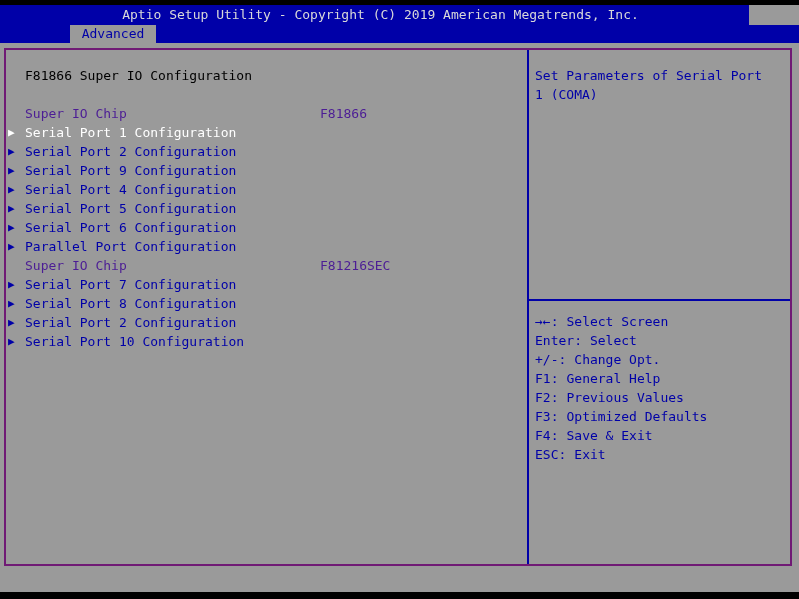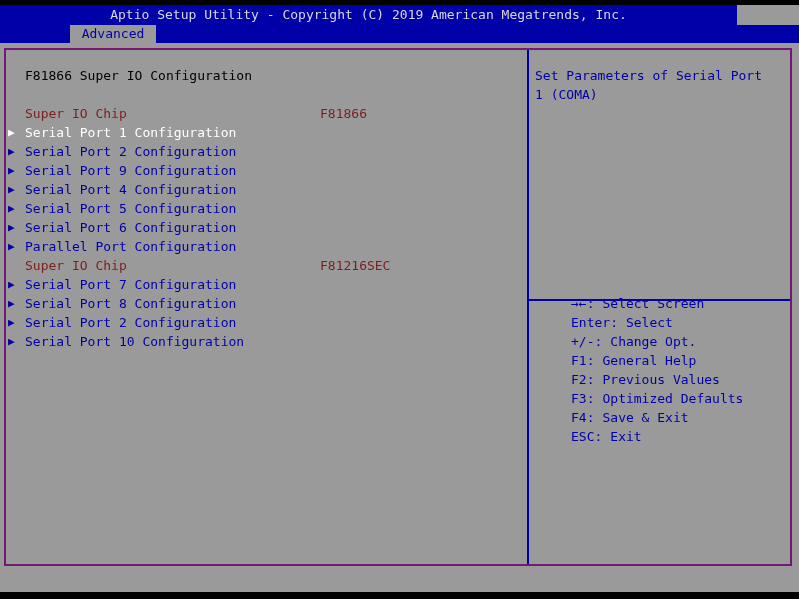--- a/index.html
+++ b/index.html
@@ -7,48 +7,48 @@
     position:relative; width:799px; height:599px; overflow:hidden;
     background:#9a9a9a;
     font-family:"DejaVu Sans Mono", "Liberation Mono", monospace;
     font-size:13px;
   }
   .top-border { position:absolute; top:0; left:0; width:799px; height:5px; background:#000; }
   .bottom-border { position:absolute; top:592px; left:0; width:799px; height:7px; background:#000; }
 
   .header-bar {
     position:absolute; top:5px; left:0; width:737px; height:20px;
-    background:#0000a8; color:#d9d9d9; text-align:center; line-height:20px;
+    background:#0000a8; color:#d9d9d9; text-align:center; line-height:20px;padding-left:12px;
   }
   .tab-row { position:absolute; top:25px; left:0; width:799px; height:18px; background:#0000a8; }
   .tab {
     position:absolute; left:70px; top:0; width:86px; height:18px;
     background:#9a9a9a; color:#0000a8; text-align:center; line-height:18px;
   }
 
   .main-box {
     position:absolute; left:4px; top:48px; width:788px; height:518px;
     border:2px solid #701a75; box-sizing:border-box;
   }
   .left-panel { position:absolute; left:0; top:0; width:521px; height:100%; padding-top:16px; box-sizing:border-box; }
   .v-divider { position:absolute; left:521px; top:0; bottom:0; width:2px; background:#0000a8; }
   .right-panel { position:absolute; left:523px; top:0; right:0; bottom:0; }
 
   .row { position:relative; height:19px; line-height:19px; padding-left:19px; white-space:nowrap; }
   .row.blank { height:19px; }
   .row.title { color:#000; }
-  .row.info { color:#7f1d1d; }
+  .row.info { color:#4c1d95; }
   .row .val { position:absolute; left:314px; top:0; }
   .row.item { color:#0000a8; }
   .row.item .arr { position:absolute; left:2px; top:0; font-size:11px; }
   .row.item.selected { color:#ffffff; }
 
   .help-desc { padding:16px 6px 0 6px; width:240px; line-height:19px; color:#0000a8; }
   .h-divider { position:absolute; top:249px; left:0; right:0; height:2px; background:#0000a8; }
-  .key-list { position:absolute; top:244px; left:6px; right:0;margin-left:36px; }
+  .key-list { position:absolute; top:262px; left:6px; right:0; }
   .key-row { height:19px; line-height:19px; color:#0000a8; white-space:nowrap; }
   .key-row .act { margin-left:8px; }
 
   .footer-bar {
     position:absolute; top:573px; left:0; width:799px; height:19px;
     background:#0000a8; color:#b4b4b4; text-align:center; line-height:19px;
   }
 </style>
 </head>
 <body>

